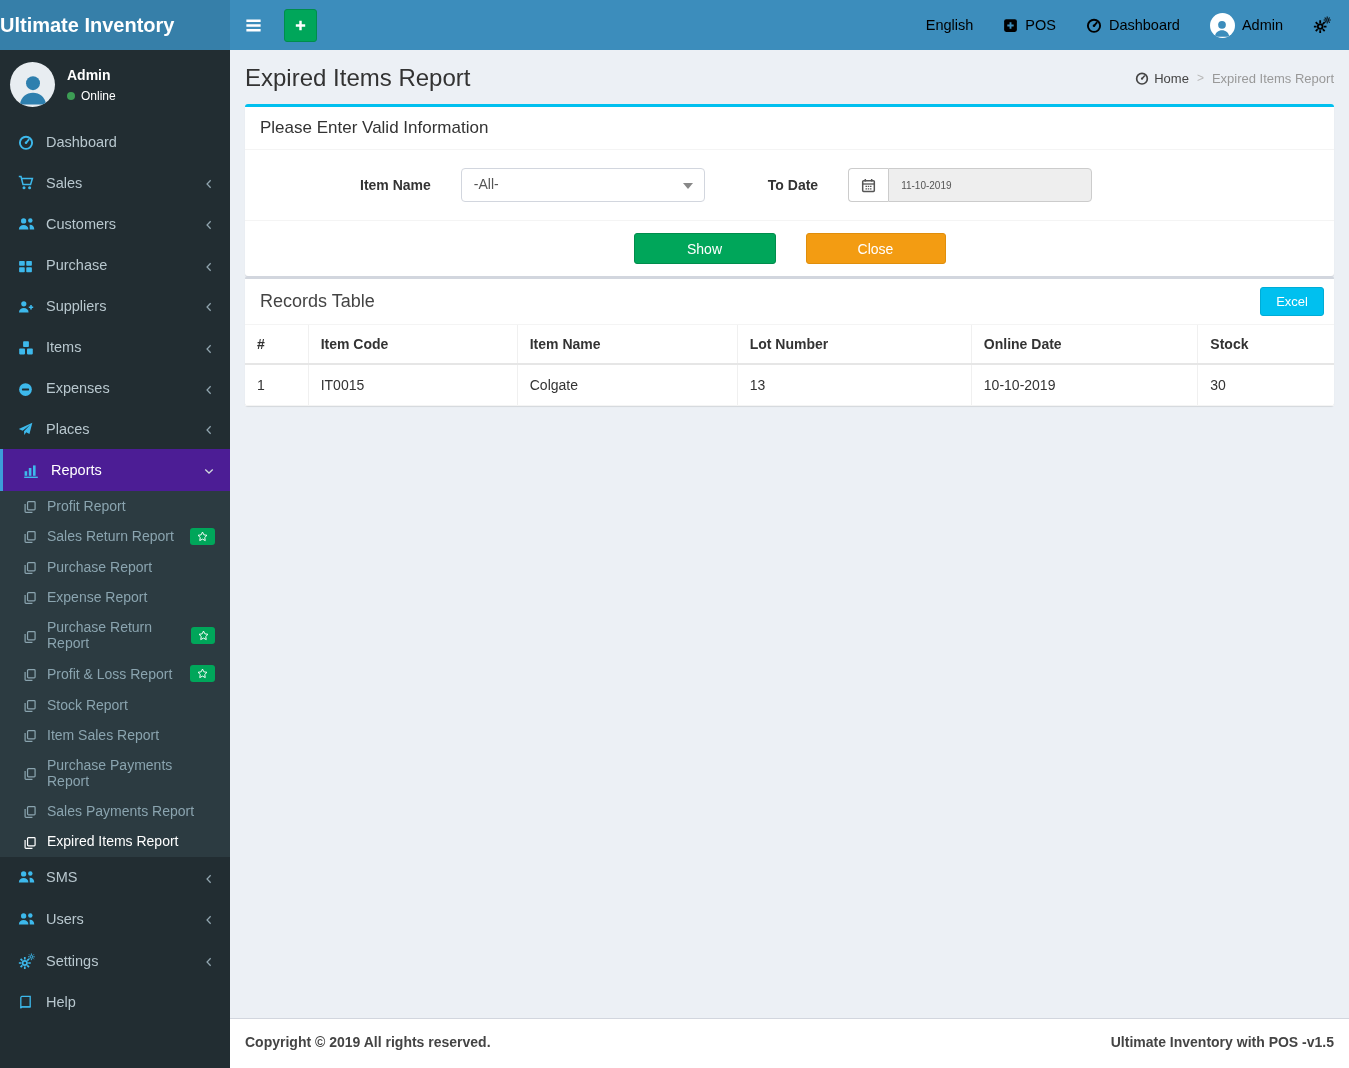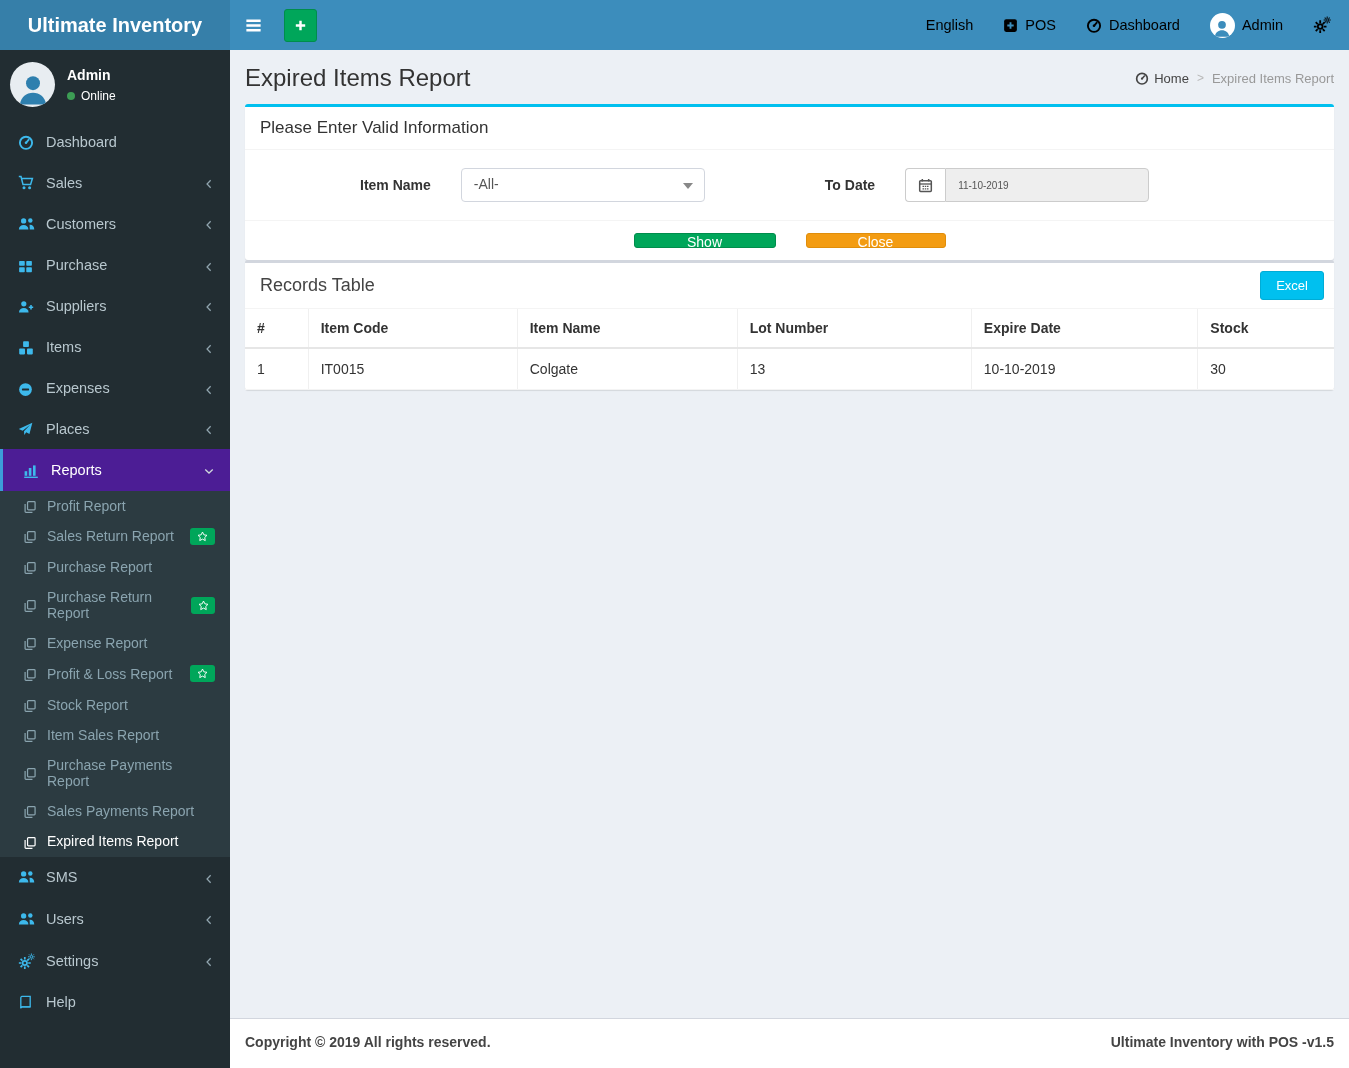--- a/index.html
+++ b/index.html
@@ -3,21 +3,21 @@
 <meta charset="utf-8">
 <style>
   * { margin:0; padding:0; box-sizing:border-box; }
   html,body { width:1349px; height:1068px; overflow:hidden;
     font-family:"Liberation Sans","DejaVu Sans",sans-serif; background:#ecf0f5; }
   .ic { display:inline-block; vertical-align:middle; }
 
   
   .main-header { height:50px; width:100%; position:relative; z-index:10; }
   .logo { float:left; width:230px; height:50px; background:#367fa9; color:#fff;
-    font-size:20px; font-weight:bold; text-align:center; line-height:50px; }
+    font-size:20px; font-weight:bold; text-align:left; line-height:50px; }
   .navbar { margin-left:230px; height:50px; background:#3c8dbc; display:flex; align-items:center; }
   .hamburger { width:46px; height:50px; display:flex; align-items:center; justify-content:center; color:#fff; cursor:pointer; }
   .add-btn { width:33px; height:33px; background:#00a65a; border:1px solid #008d4c; border-radius:3px;
     color:#fff; display:flex; align-items:center; justify-content:center; margin-left:8px; cursor:pointer; }
   .nav-right { margin-left:auto; display:flex; align-items:center; height:50px; }
   .nav-item { display:flex; align-items:center; gap:7px; padding:8px 15px; height:54px; color:#000000; font-size:14.5px; cursor:pointer; }
   .nav-item:last-child { padding-right:18px; }
   .avatar-sm { width:25px; height:25px; border-radius:50%; background:#fff; color:#3c8dbc;
     display:flex; align-items:flex-end; justify-content:center; overflow:hidden; }
 
@@ -63,29 +63,29 @@
   .box-header { padding:11px 15px; font-size:17px; color:#333; border-bottom:1px solid #f4f4f4; }
 
   .box-body { padding:18px 15px; }
   .form-row { display:flex; align-items:center; }
   .lbl { font-weight:bold; font-size:14px; color:#333; }
   .lbl-item { margin-left:100px; }
   .fake-select { position:relative; margin-left:30px; width:244px; height:34px; background:#fff;
     border:1px solid #d2d6de; border-radius:4px; padding:7px 26px 7px 12px; font-size:14px; color:#555; cursor:pointer; }
   .caret-down { position:absolute; right:11px; top:14px; width:0; height:0;
     border-left:5px solid transparent; border-right:5px solid transparent; border-top:6px solid #888; }
-  .lbl-date { margin-left:120px; }
+  .lbl-date { margin-left:63px; }
   .input-group { display:flex; margin-left:30px; width:244px; height:34px; }
   .ig-addon { width:40px; border:1px solid #ccc; border-right:none; border-radius:4px 0 0 4px;
     background:#fff; color:#555; display:flex; align-items:center; justify-content:center; }
   .ig-input { flex:1; border:1px solid #ccc; border-radius:0 4px 4px 0; background:#eee;
     color:#555; font-size:10px; padding:6px 12px; font-family:inherit; outline:none; }
 
   .box-footer { border-top:1px solid #f4f4f4; padding:12px; display:flex; justify-content:center; gap:30px; }
-  .btn { border-radius:3px; color:#fff; font-size:14px; height:15px; cursor:pointer; font-family:inherit; }
+  .btn { border-radius:3px; color:#fff; font-size:14px; height:31px; cursor:pointer; font-family:inherit; }
   .btn-show { width:142px; background:#00a65a; border:1px solid #008d4c; }
   .btn-close { width:140px; background:#f39c12; border:1px solid #e08e0b; }
 
   .records-header { display:flex; justify-content:space-between; align-items:center;
     padding:8px 10px 8px 15px; border-bottom:1px solid #f4f4f4; }
   .records-title { font-size:18px; color:#444; }
   .btn-excel { background:#00c0ef; border:1px solid #00acd6; padding:6px 15px; width:auto; height:auto;
     font-size:13px; border-radius:3px; color:#fff; cursor:pointer; font-family:inherit; }
 
   table.records { width:100%; border-collapse:collapse; font-size:14px; }
@@ -386,34 +386,34 @@
               <use href="#sym-copy"></use>
             </svg></span>
       <span>Purchase Report</span>
         </a>
       </li>
     <li>
         <a>
       <span class="mi"><svg class="ic" width="14" height="14" viewBox="0 0 16 16">
               <use href="#sym-copy"></use>
             </svg></span>
+      <span>Expense Report</span>
+        </a>
+      </li>
+    <li>
+        <a>
+      <span class="mi"><svg class="ic" width="14" height="14" viewBox="0 0 16 16">
+              <use href="#sym-copy"></use>
+            </svg></span>
       <span>Purchase Return Report</span>
       <span class="badge-star">
             <svg class="ic" width="11" height="11" viewBox="0 0 16 16" style="color:#fff">
               <use href="#sym-star"></use>
             </svg>
           </span>
-        </a>
-      </li>
-    <li>
-        <a>
-      <span class="mi"><svg class="ic" width="14" height="14" viewBox="0 0 16 16">
-              <use href="#sym-copy"></use>
-            </svg></span>
-      <span>Expense Report</span>
         </a>
       </li>
     <li>
         <a>
       <span class="mi"><svg class="ic" width="14" height="14" viewBox="0 0 16 16">
               <use href="#sym-copy"></use>
             </svg></span>
       <span>Profit &amp; Loss Report</span>
       <span class="badge-star">
             <svg class="ic" width="11" height="11" viewBox="0 0 16 16" style="color:#fff">
@@ -565,21 +565,21 @@
           <col style="width:21.5%">
             <col style="width:20.8%">
             <col style="width:12.5%">
         </colgroup>
         <thead>
           <tr>
             <th>#</th>
             <th>Item Code</th>
             <th>Item Name</th>
             <th>Lot Number</th>
-            <th>Expire Date</th>
+            <th>Online Date</th>
             <th>Stock</th>
           </tr>
         </thead>
         <tbody>
           <tr>
             <td>1</td>
             <td>IT0015</td>
             <td>Colgate</td>
             <td>13</td>
             <td>10-10-2019</td>

